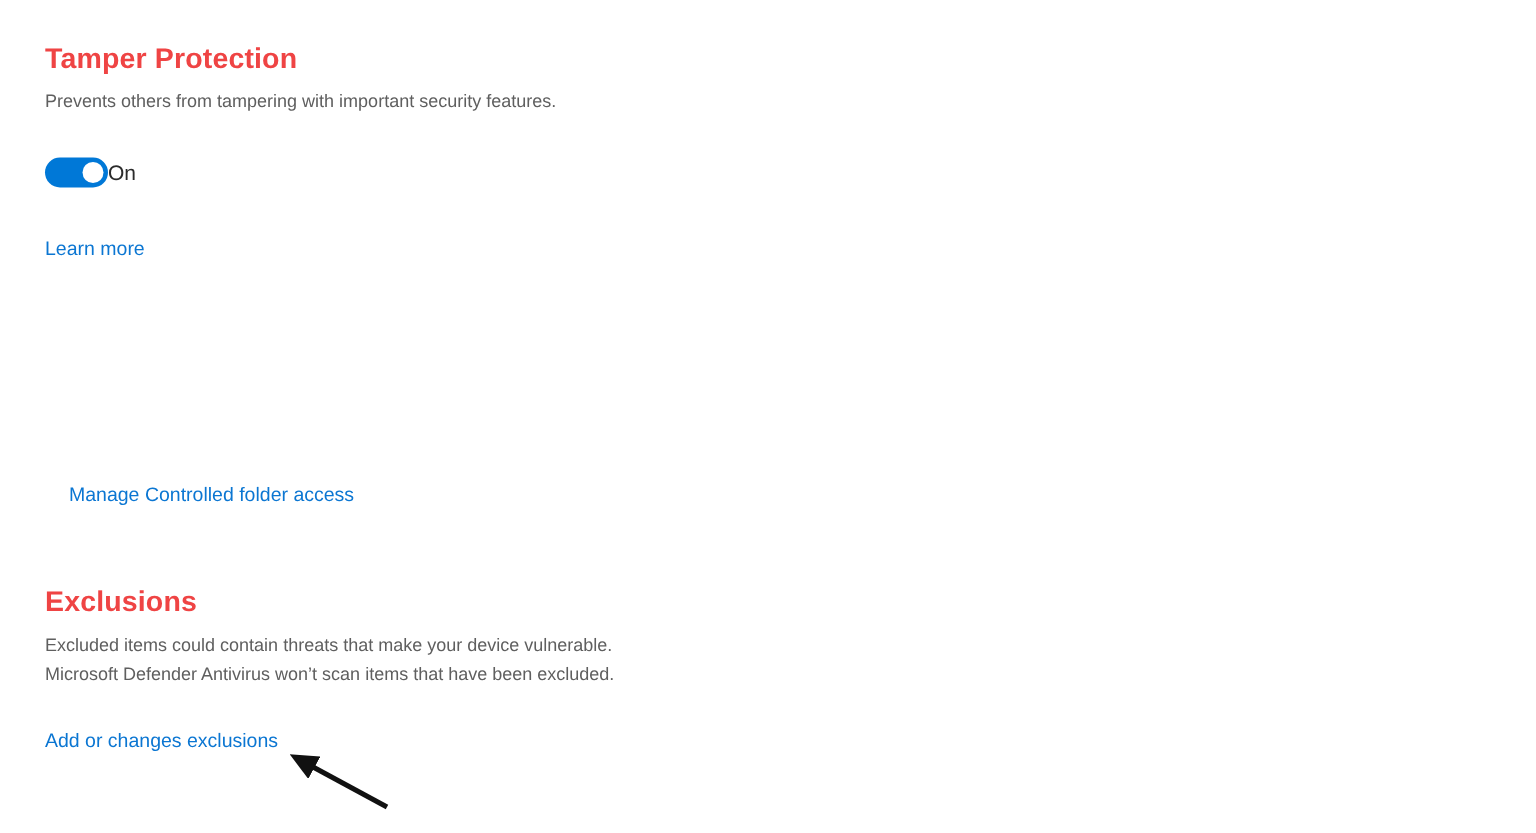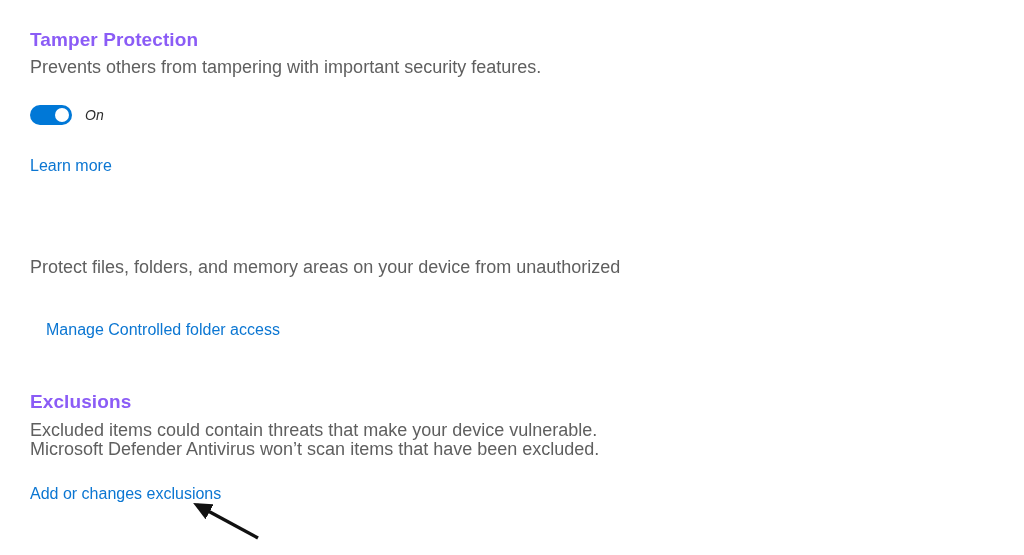--- a/index.html
+++ b/index.html
@@ -9,53 +9,52 @@
     font-family: "Liberation Sans", "DejaVu Sans", sans-serif;
     overflow: hidden;
   }
   .canvas { position: relative; width: 1024px; height: 555px; background: #ffffff; }
 
   .section-title {
     position: absolute;
     left: 30px;
     font-size: 19px;
     font-weight: 700;
-    color: #8b5cf6;
+    color: #ef4444;
     letter-spacing: 0.1px;
     line-height: 24px;
     white-space: nowrap;
   }
   .section-desc {
     position: absolute;
     left: 30px;
-    font-size: 18px;
+    font-size: 12px;
     line-height: 19px;
     color: #5f5f5f;
   }
   .section-desc span { display: block; white-space: nowrap; }
 
   .link {
     position: absolute;
     left: 30px;
-    font-size: 16px;
+    font-size: 13px;
     line-height: 19px;
     color: #0b76d2;
     text-decoration: none;
     white-space: nowrap;
     cursor: pointer;
   }
 
   .toggle-row {
     position: absolute;
     left: 30px;
     top: 105px;
     display: flex;
     align-items: center;
-    gap: 13px;
-    font-style: italic;
+    gap: 0;
   }
   .toggle {
     position: relative;
     width: 42px; height: 20px;
     background: #0078d7;
     border-radius: 10px;
     cursor: pointer;
   }
   .toggle .knob {
     position: absolute;
@@ -100,21 +99,20 @@
   </p>
   <div class="toggle-row">
     <div class="toggle">
       <div class="knob"></div>
     </div>
     <span class="toggle-label">On</span>
   </div>
   <a class="link" id="link-1">Learn more</a>
 
   <p class="section-desc" id="desc-2">
-    <span>Protect files, folders, and memory areas on your device from unauthorized</span>
   </p>
   <a class="link" id="link-2">Manage Controlled folder access</a>
 
   <h2 class="section-title" id="title-3">Exclusions</h2>
   <p class="section-desc" id="desc-3">
     <span>Excluded items could contain threats that make your device vulnerable.</span>
     <span>Microsoft Defender Antivirus won’t scan items that have been excluded.</span>
   </p>
   <a class="link" id="link-3">Add or changes exclusions</a>
 

